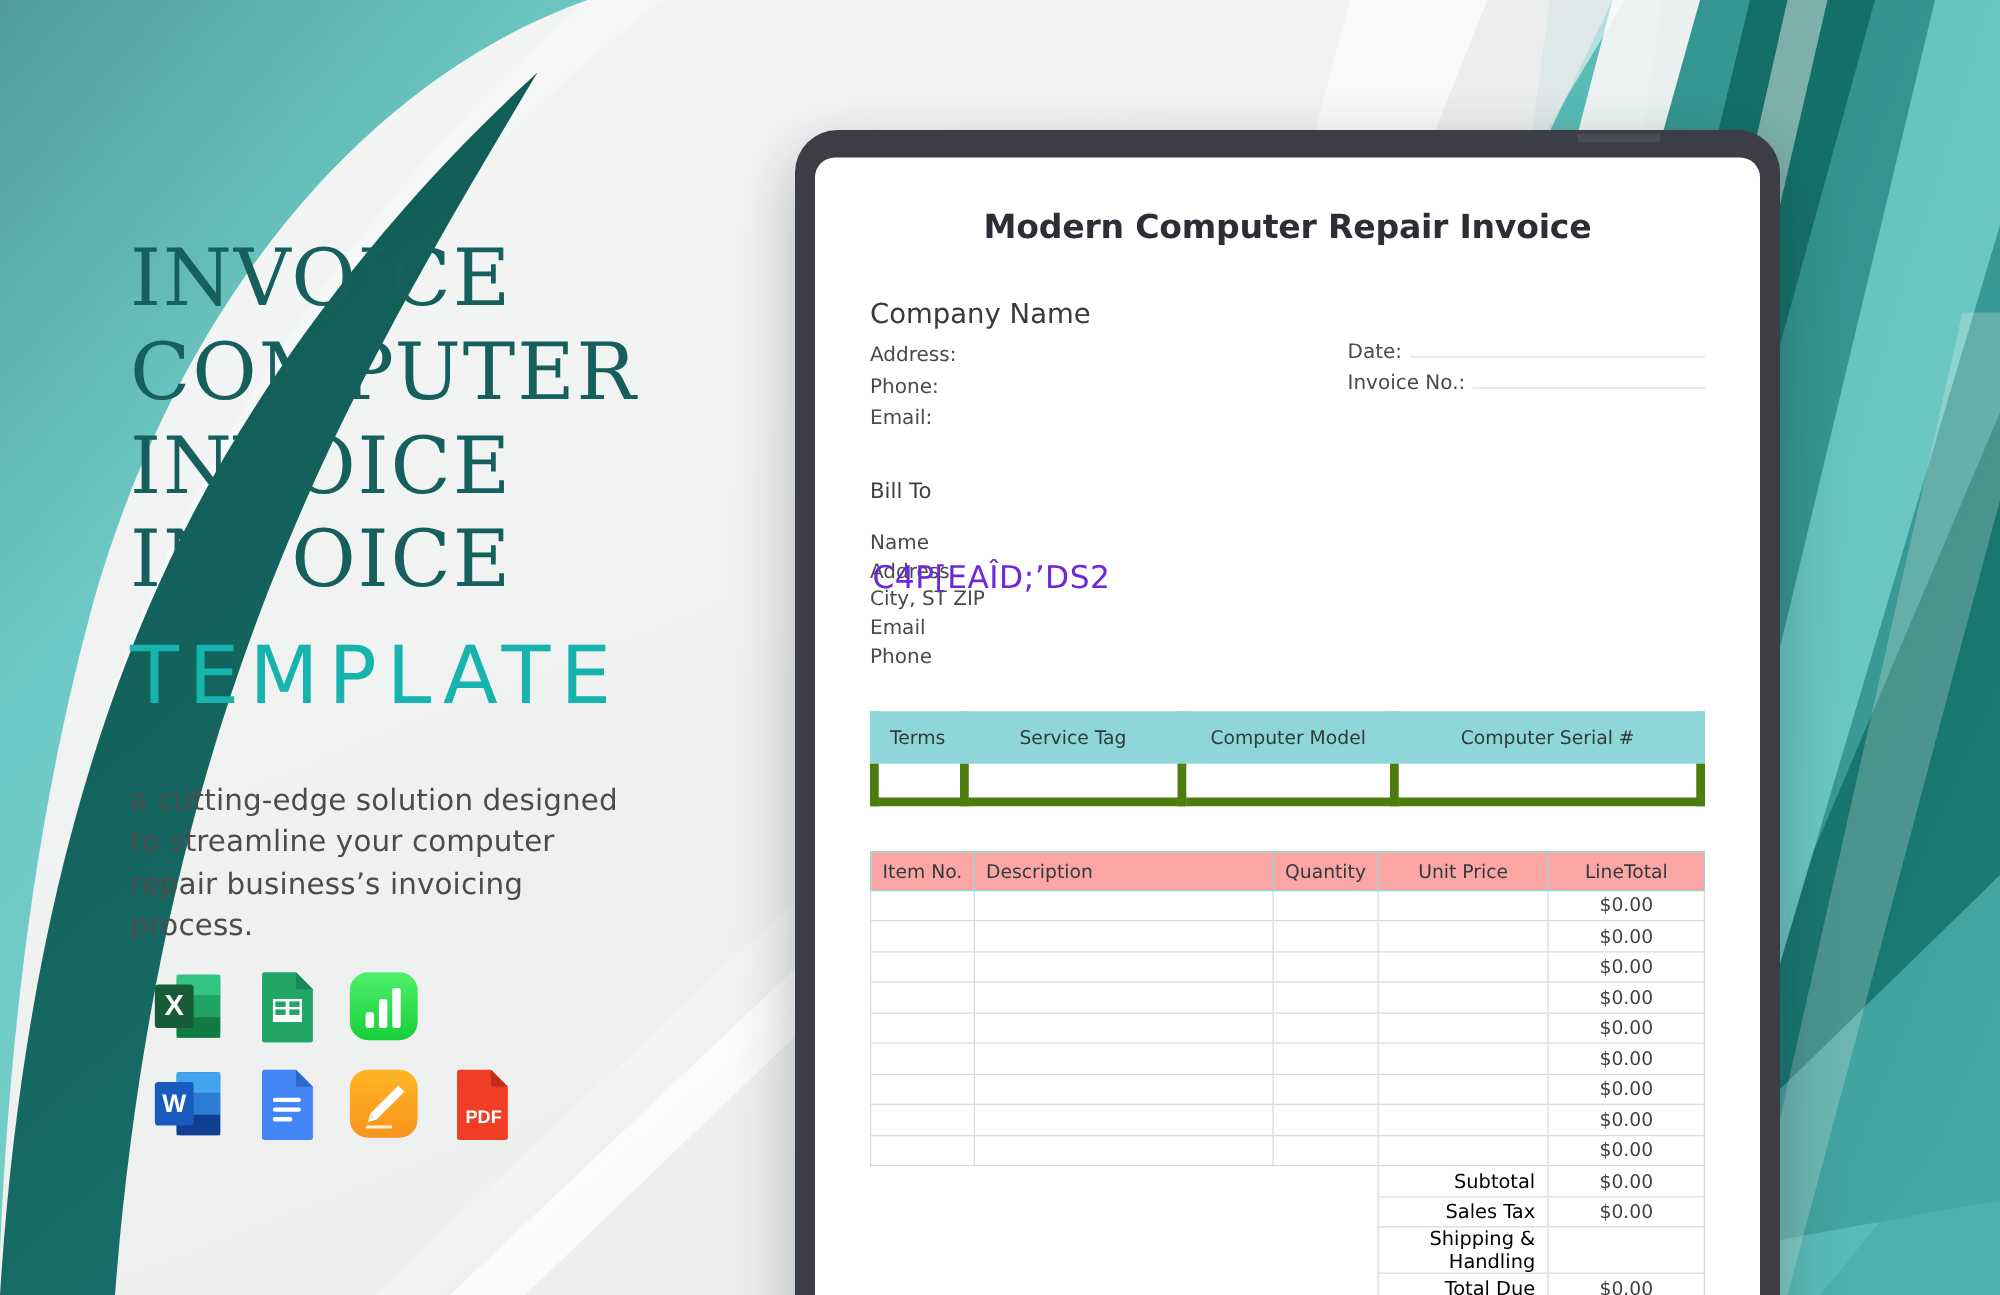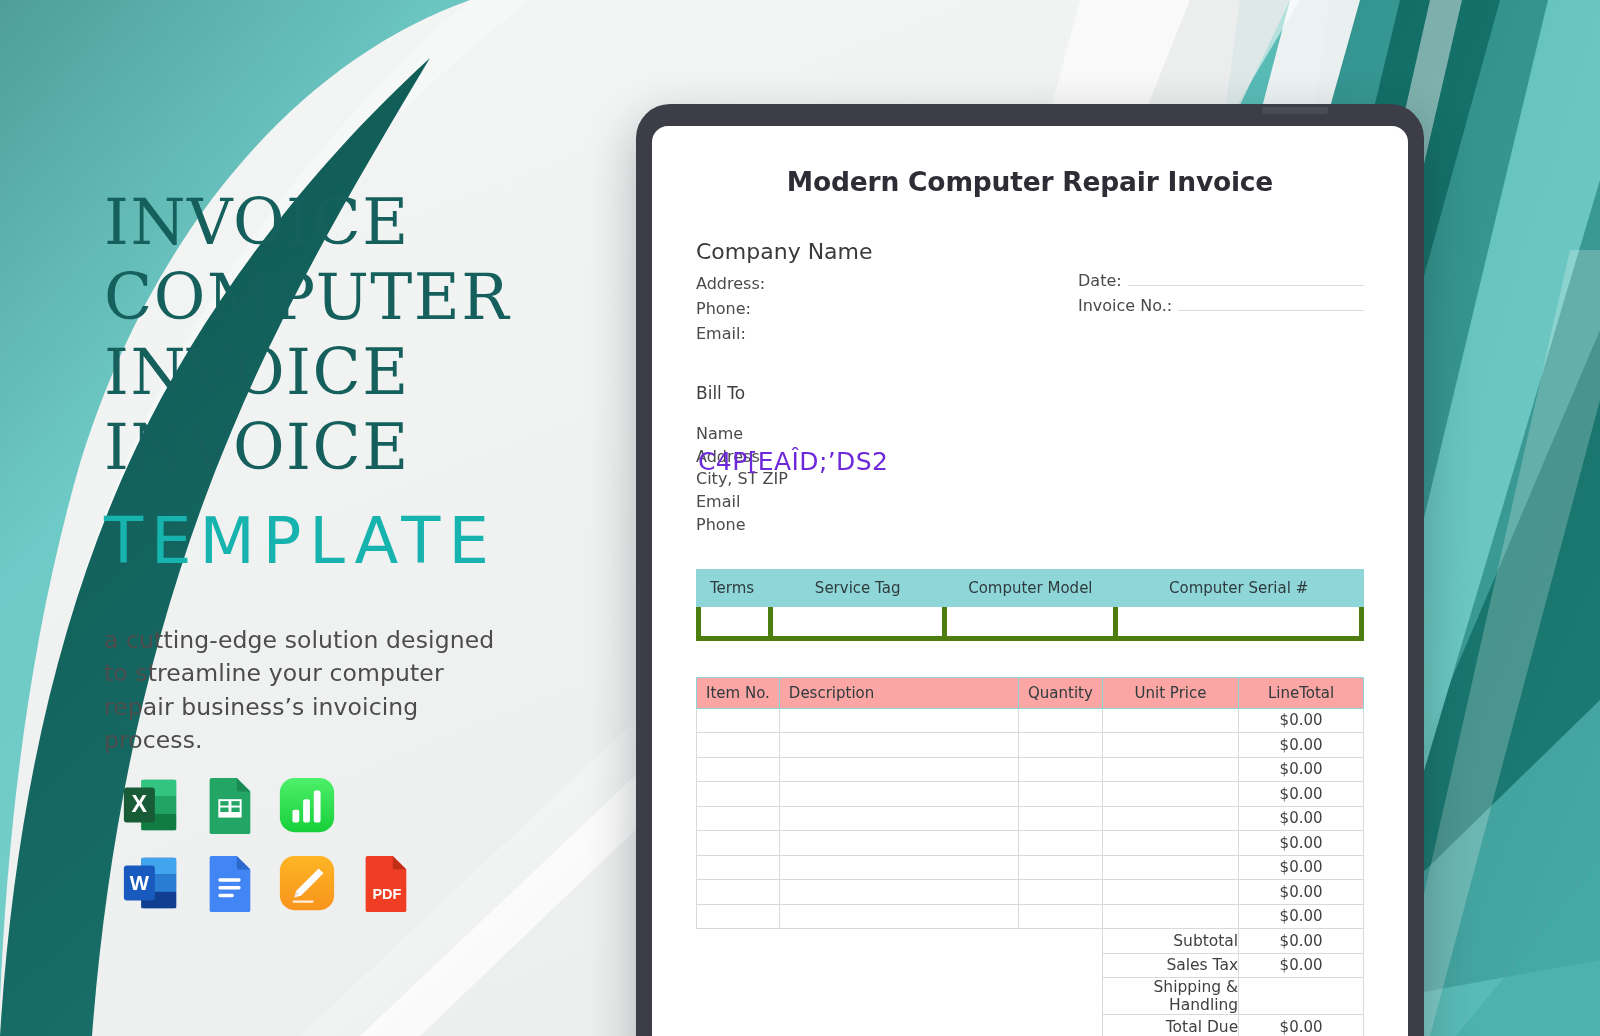--- a/index.html
+++ b/index.html
@@ -153,21 +153,21 @@
     font-size: 25px;
     color: #6d28d9;
     letter-spacing: 0.4px;
     white-space: nowrap;
   }
 
   
   table { border-collapse: collapse; width: 100%; }
   .tbl-service { margin-top: 32px; }
   .tbl-service th, .tbl-service td {
-    border: 5px solid #4d7c0f;
+    border: 7px solid #4d7c0f;
     height: 30px;
     margin-left: 23px;
   }
   .tbl-service th {
     background: #8fd6d9;
     color: #2f3b3c;
     font-size: 15px;
     font-weight: normal;
     padding: 5px 9px;
     border-color: #8fd6d9;
@@ -189,22 +189,23 @@
   .tbl-items td {
     border: 1px solid #d9d9d9;
     height: 24.5px;
     font-size: 15px;
     color: #3f3f3f;
   }
   .tbl-items td.amt { text-align: center; }
   .tbl-items td.empty-l, .tbl-items td.empty-r { border: none; }
   .tbl-items td.lbl {
     text-align: right;
+    padding-right: 10px;
     font-size: 15.5px;
-    color: #404040;
+    color: #000000;
   }
   .c-item { width: 72px; }
   .c-desc { width: 250px; }
   .c-qty  { width: 74px; }
   .c-unit { width: 140px; }
   .c-line { width: 128px; }
 </style>
 </head>
 <body>
 

